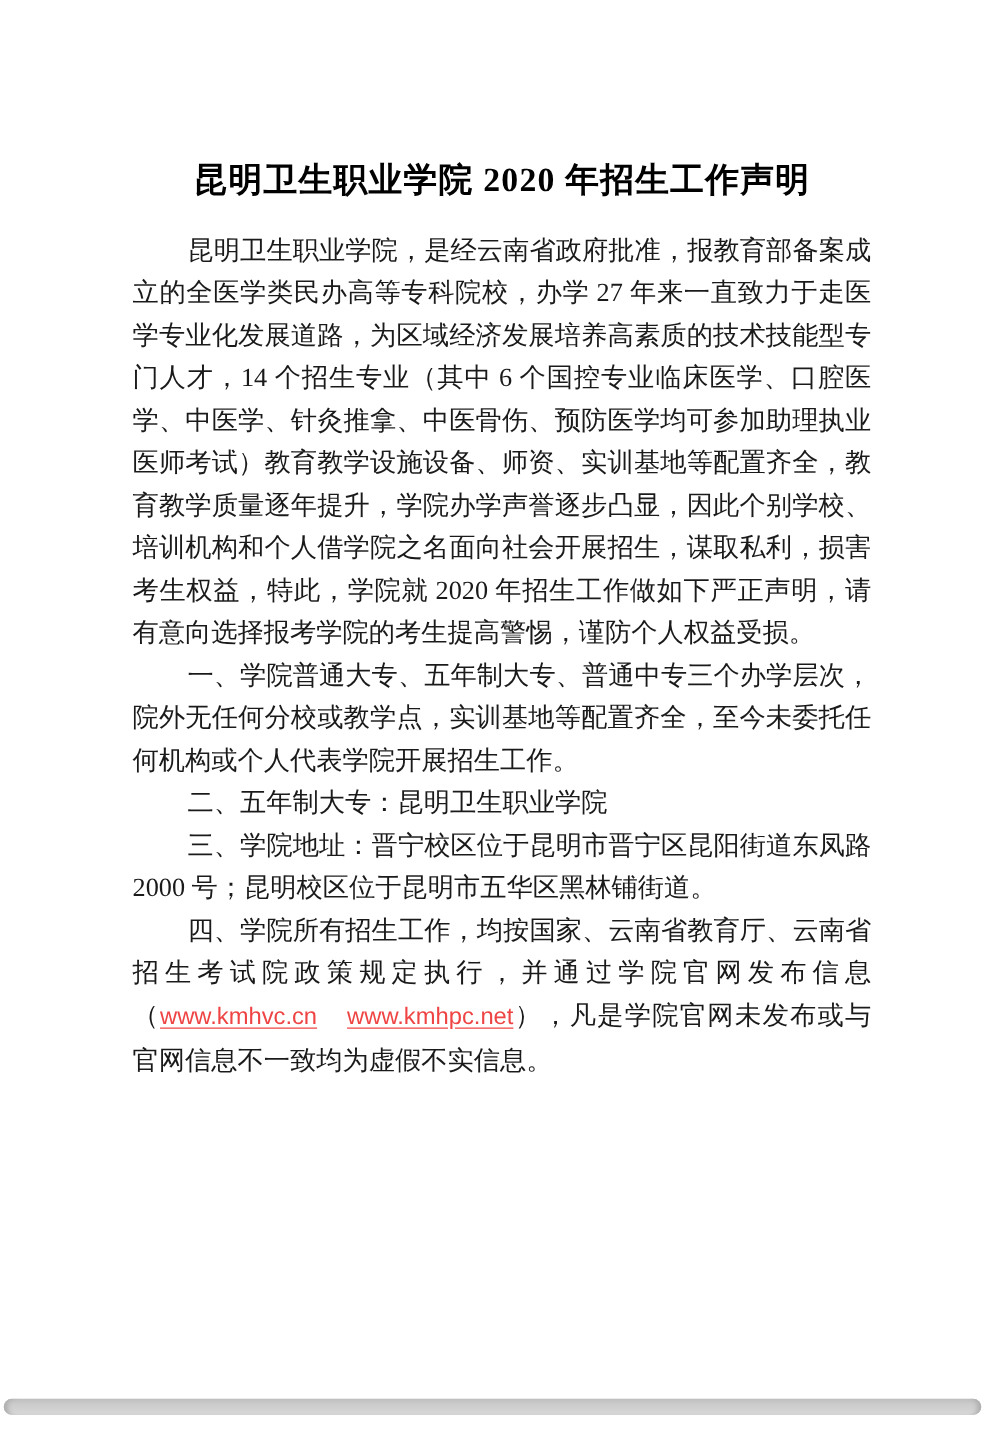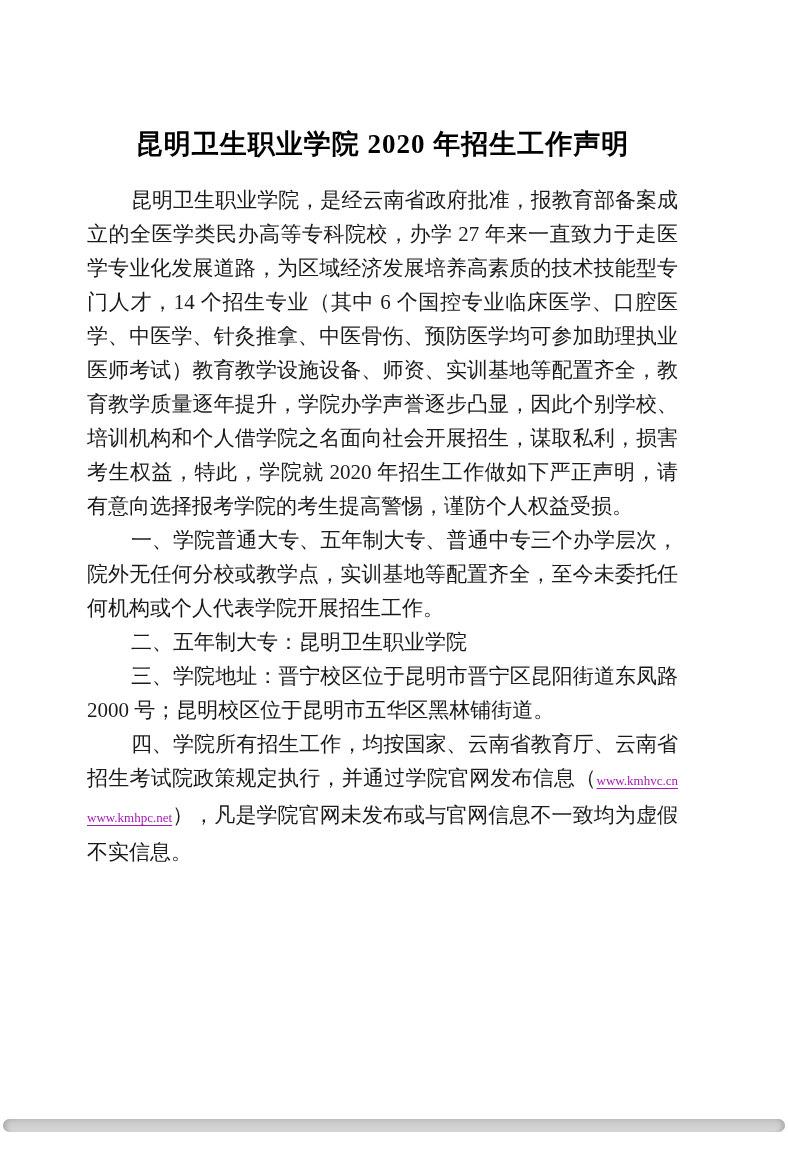--- a/index.html
+++ b/index.html
@@ -10,21 +10,21 @@
   }
   .viewport {
     position: relative;
     width: 788px;
     height: 1152px;
     background: #ffffff;
     overflow: hidden;
   }
   .doc {
     position: absolute;
-    left: 87px;
+    left: 106px;
     top: 124px;
     width: 591px;
     color: #1a1a1a;
   }
   h1.doc-title {
     font-size: 27px;
     line-height: 40px;
     font-weight: bold;
     color: #000000;
     text-align: center;
@@ -36,28 +36,29 @@
     line-height: 34px;
     margin: 0;
     text-align: justify;
     text-indent: 44px;
     word-break: break-all;
   }
   p.para span.inline-txt {
     text-indent: 0;
   }
   a.site-link {
-    font-family: Liberation Serif, serif;
-    font-size: 13px;
-    color: #a21caf;
+    font-family: Liberation Sans, sans-serif;
+    font-size: 19px;
+    color: #ef4444;
     text-decoration: underline;
     text-underline-offset: 3px;
     white-space: nowrap;
   }
   a.site-link.second {
+    margin-left: 24px;
   }
   .page-gap {
     position: absolute;
     left: 3px;
     right: 3px;
     top: 1119px;
     height: 13px;
     border-radius: 7px;
     background: linear-gradient(to bottom, #bfbfbf 0%, #cccccc 35%, #d8d8d8 100%);
     box-shadow: inset 6px 0 4px -3px #adadad, inset -6px 0 4px -3px #adadad;

